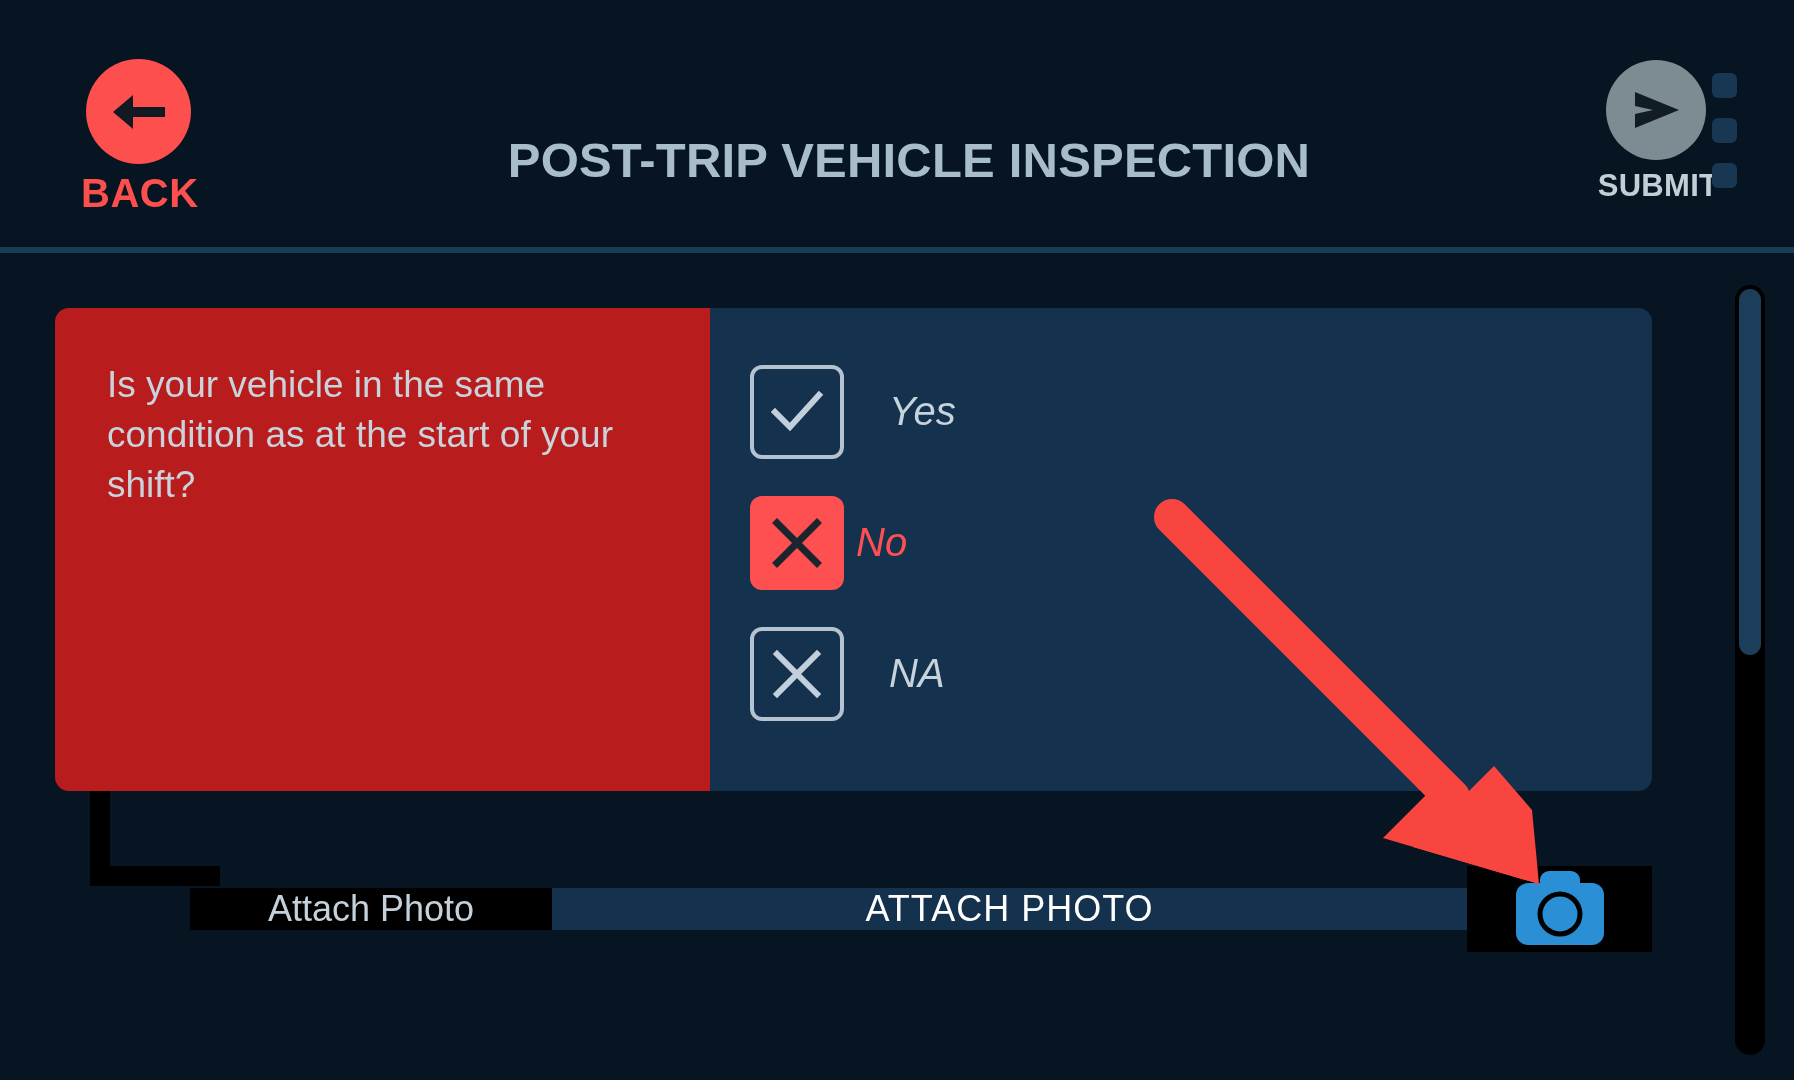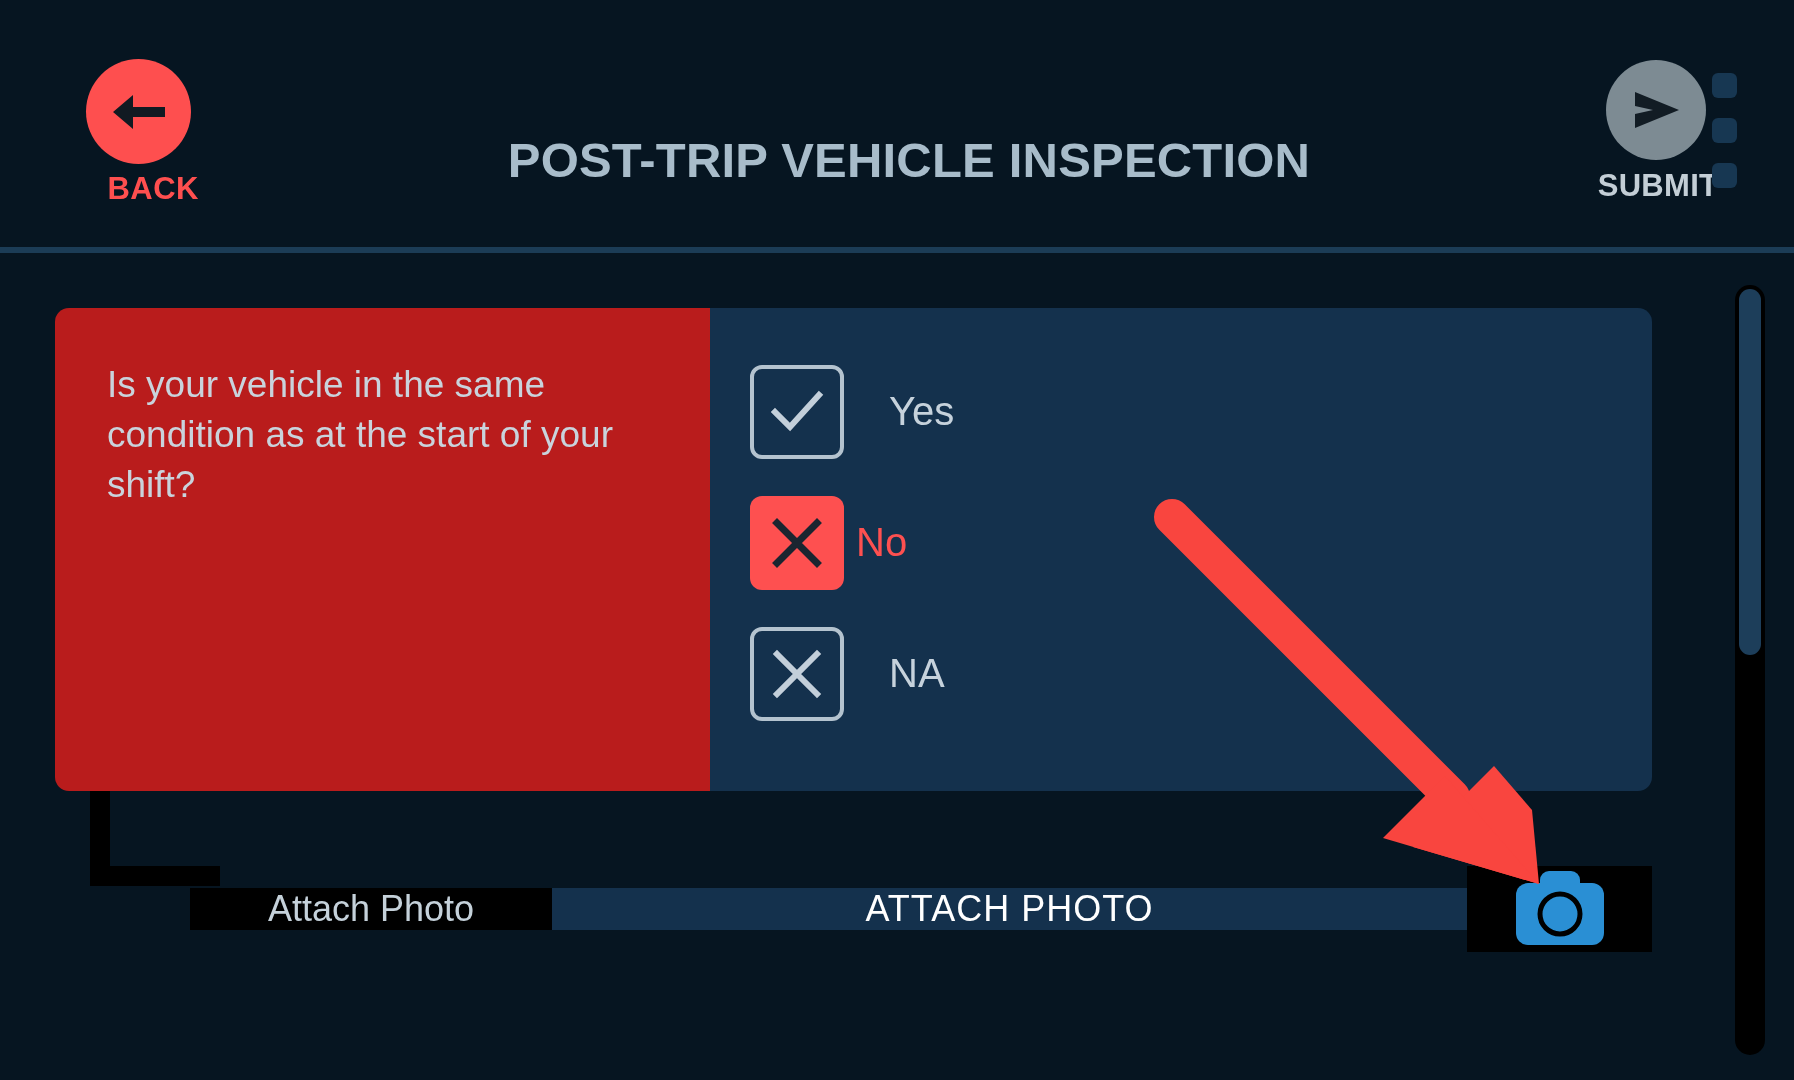--- a/index.html
+++ b/index.html
@@ -16,22 +16,22 @@
   #header-divider { position:absolute; left:0; top:247px; width:1794px; height:6px; background:#1b3c56; }
 
   
   #back-button { position:absolute; left:86px; top:59px; width:110px; height:160px; cursor:pointer; }
   #back-circle {
     position:absolute; left:0; top:0; width:105px; height:105px;
     border-radius:50%; background:#fe4f4f;
     display:flex; align-items:center; justify-content:center;
   }
   #back-label {
-    position:absolute; left:-5px; top:112px; width:118px; text-align:right;
-    color:#fe4f4f; font-size:31px; font-weight:bold; letter-spacing:0.5px;
+    position:absolute; left:-5px; top:112px; width:118px; text-align:left;
+    color:#fe4f4f; font-size:40px; font-weight:bold; letter-spacing:0.5px;
   }
 
   
   #page-title {
     position:absolute; left:0; top:132px; width:1794px; text-align:center;
     color:#a8bcca; font-size:49px; font-weight:bold; letter-spacing:0.2px;padding-left:24px;
   }
 
   
   #submit-button { position:absolute; left:1598px; top:60px; width:118px; height:160px; cursor:pointer; }
@@ -60,20 +60,21 @@
   #question-panel {
     width:655px; height:100%; background:#b91c1c;
     padding:52px 48px 0 52px;
   }
   #question-text {
     color:#c9d3dc; font-size:37px; line-height:1.35; font-weight:normal;
   }
   #answers-panel {
     flex:1; height:100%; background:#14314d;
     padding:38px 0 0 40px;
+    font-style:italic;
   }
   .answer-row { display:flex; align-items:center; height:131px; cursor:pointer; }
   .answer-box {
     width:94px; height:94px; border-radius:12px;
     display:flex; align-items:center; justify-content:center;
     flex:0 0 auto;
   }
   .answer-box.outline { border:4px solid #b4c3cf; background:transparent; }
   .answer-box.filled { background:#fe5050; border:none; }
   .answer-label { margin-left:45px; font-size:40px; }

